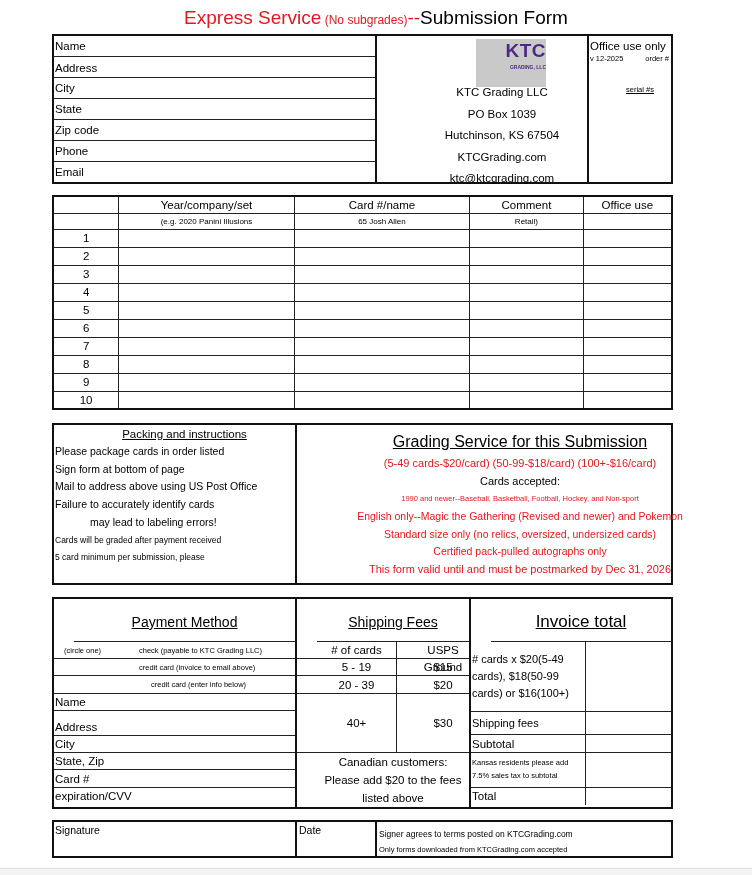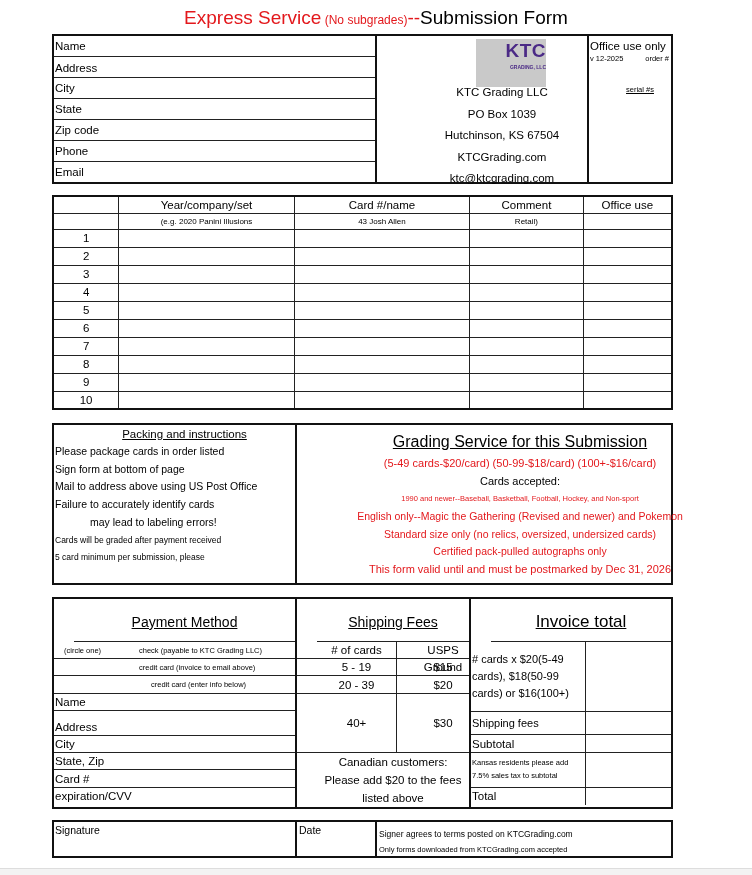--- a/index.html
+++ b/index.html
@@ -77,21 +77,21 @@
       <tr style="height:17px;">
     <td></td>
     <td class="center">Year/company/set</td>
     <td class="center">Card #/name</td>
     <td class="center">Comment</td>
     <td class="center">Office use</td>
   </tr>
   <tr style="height:16px;">
     <td></td>
     <td class="center small">(e.g. 2020 Panini Illusions</td>
-    <td class="center small">43 Josh Allen</td>
+    <td class="center small">65 Josh Allen</td>
     <td class="center small">Retail)</td>
     <td></td>
   </tr>
   <tr style="height:18px;">
         <td class="center">1</td>
         <td></td>
         <td></td>
         <td></td>
         <td></td>
       </tr>

